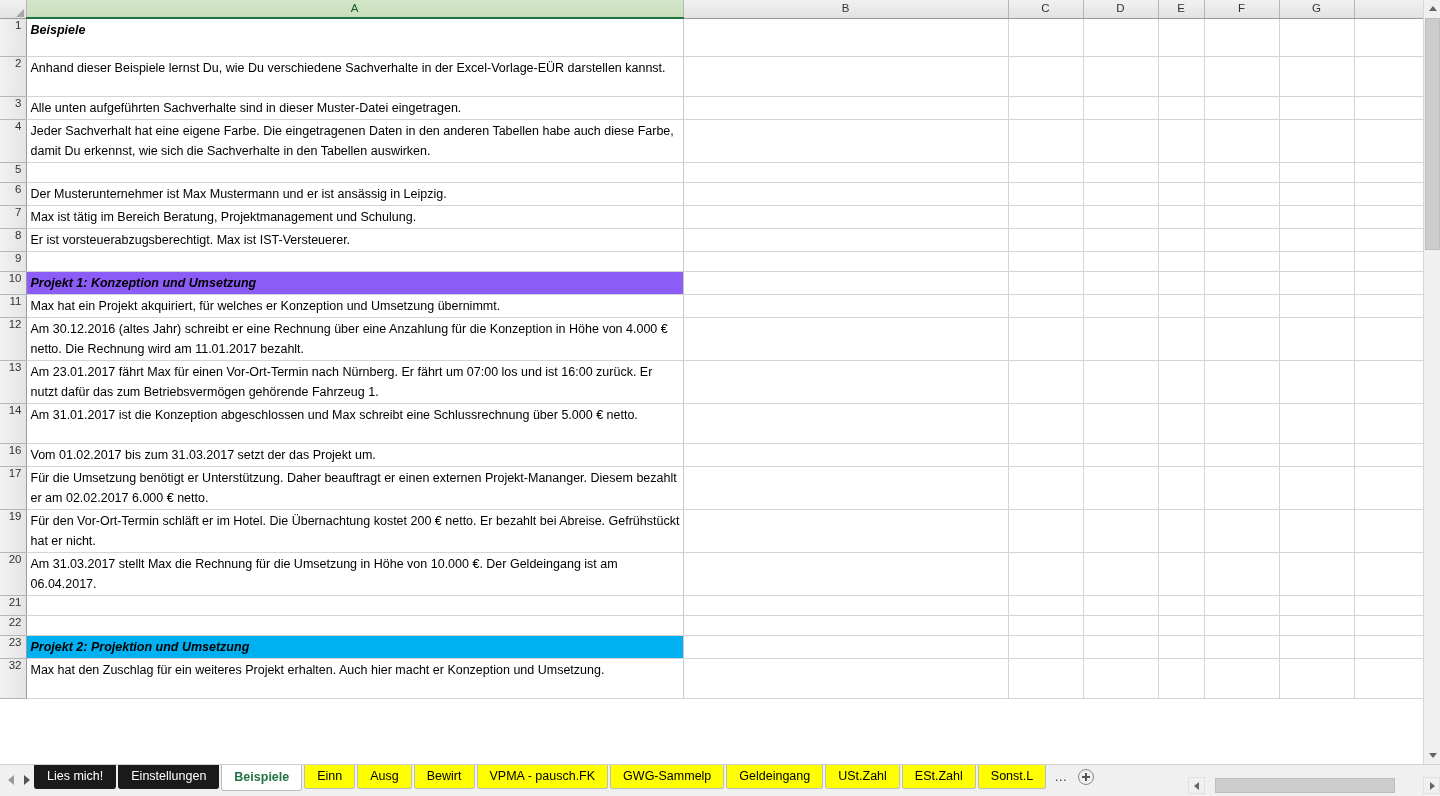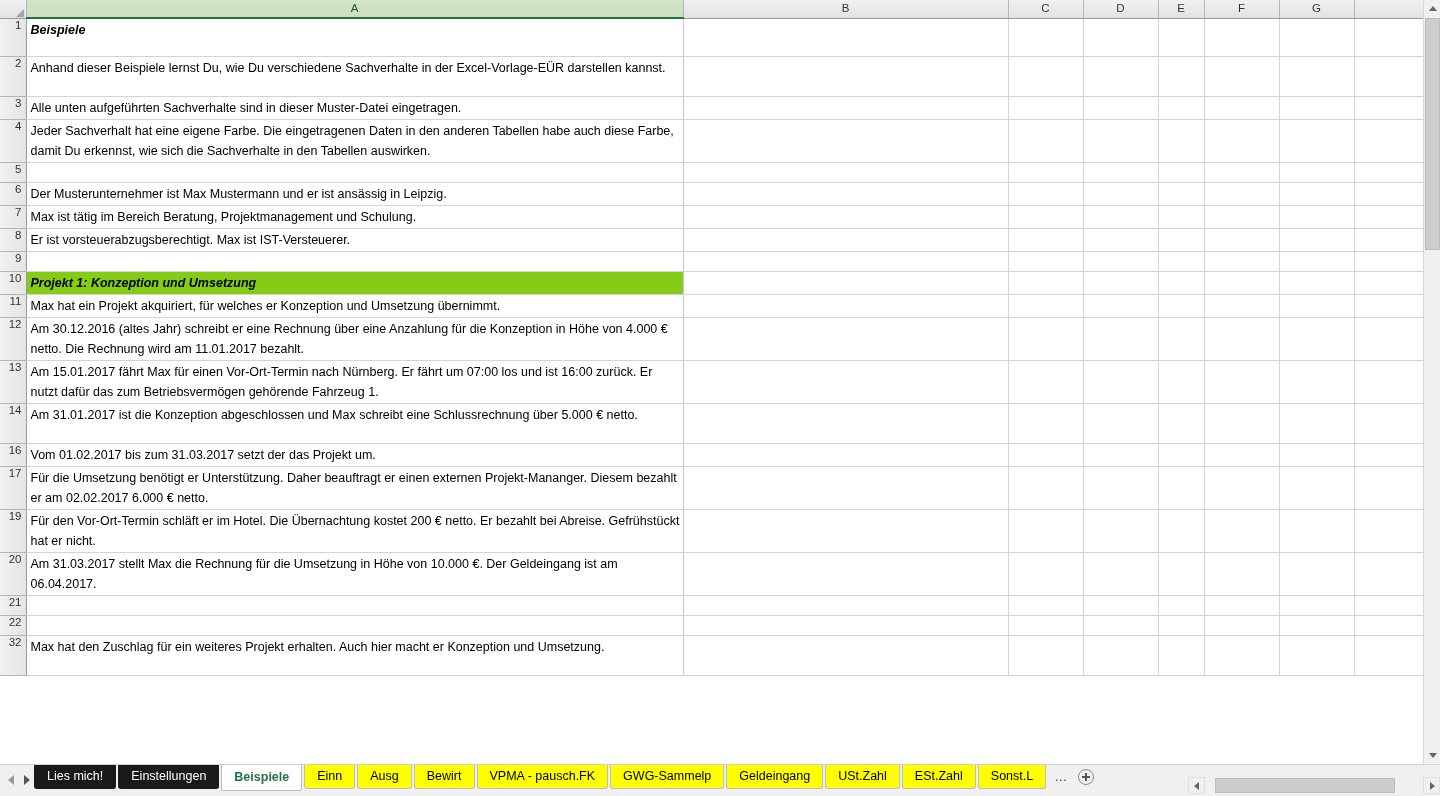--- a/index.html
+++ b/index.html
@@ -95,21 +95,21 @@
   td.cell.colA { border-right: 1px solid #c9c9c9 !important; }
 
   .title-cell {
     font-size: 25px;
     font-weight: bold;
     font-style: italic;
     line-height: 30px;
     padding-top: 2px !important;
   }
   .hdr-yellow {
-    background: #84cc16;
+    background: #8b5cf6;
     font-weight: bold;
     font-style: italic;
     font-size: 12.5px;
   }
   .hdr-cyan {
     background: #00b0f0;
     font-weight: bold;
     font-style: italic;
     font-size: 12.5px;
   }
@@ -422,21 +422,21 @@
             <td class="cell" style="height: 40px;"></td>
             <td class="cell" style="height: 40px;"></td>
             <td class="cell" style="height: 40px;"></td>
             <td class="cell" style="height: 40px;"></td>
             <td class="cell" style="height: 40px;"></td>
             <td class="cell" style="height: 40px;"></td>
             <td class="cell" style="height: 40px;"></td>
           </tr>
           <tr style="height: 40px;">
             <td class="rowhead">13</td>
-            <td class="cell colA" style="height: 40px;">Am 15.01.2017 fährt Max für einen Vor-Ort-Termin nach Nürnberg. Er fährt um 07:00 los und ist 16:00 zurück. Er nutzt dafür das zum Betriebsvermögen gehörende Fahrzeug 1.</td>
+            <td class="cell colA" style="height: 40px;">Am 23.01.2017 fährt Max für einen Vor-Ort-Termin nach Nürnberg. Er fährt um 07:00 los und ist 16:00 zurück. Er nutzt dafür das zum Betriebsvermögen gehörende Fahrzeug 1.</td>
             <td class="cell" style="height: 40px;"></td>
             <td class="cell" style="height: 40px;"></td>
             <td class="cell" style="height: 40px;"></td>
             <td class="cell" style="height: 40px;"></td>
             <td class="cell" style="height: 40px;"></td>
             <td class="cell" style="height: 40px;"></td>
             <td class="cell" style="height: 40px;"></td>
           </tr>
           <tr style="height: 40px;">
             <td class="rowhead">14</td>
@@ -500,20 +500,31 @@
             <td class="cell" style="height: 20px;"></td>
             <td class="cell" style="height: 20px;"></td>
             <td class="cell" style="height: 20px;"></td>
             <td class="cell" style="height: 20px;"></td>
             <td class="cell" style="height: 20px;"></td>
             <td class="cell" style="height: 20px;"></td>
           </tr>
           <tr style="height: 20px;">
             <td class="rowhead">22</td>
             <td class="cell colA" style="height: 20px;"></td>
+            <td class="cell" style="height: 20px;"></td>
+            <td class="cell" style="height: 20px;"></td>
+            <td class="cell" style="height: 20px;"></td>
+            <td class="cell" style="height: 20px;"></td>
+            <td class="cell" style="height: 20px;"></td>
+            <td class="cell" style="height: 20px;"></td>
+            <td class="cell" style="height: 20px;"></td>
+          </tr>
+          <tr style="height: 20px;">
+            <td class="rowhead">23</td>
+            <td class="cell colA hdr-cyan" style="height: 20px;">Projekt 2: Projektion und Umsetzung</td>
             <td class="cell" style="height: 20px;"></td>
             <td class="cell" style="height: 20px;"></td>
             <td class="cell" style="height: 20px;"></td>
             <td class="cell" style="height: 20px;"></td>
             <td class="cell" style="height: 20px;"></td>
             <td class="cell" style="height: 20px;"></td>
             <td class="cell" style="height: 20px;"></td>
           </tr>
           <tr style="height: 40px;">
             <td class="rowhead">32</td>

